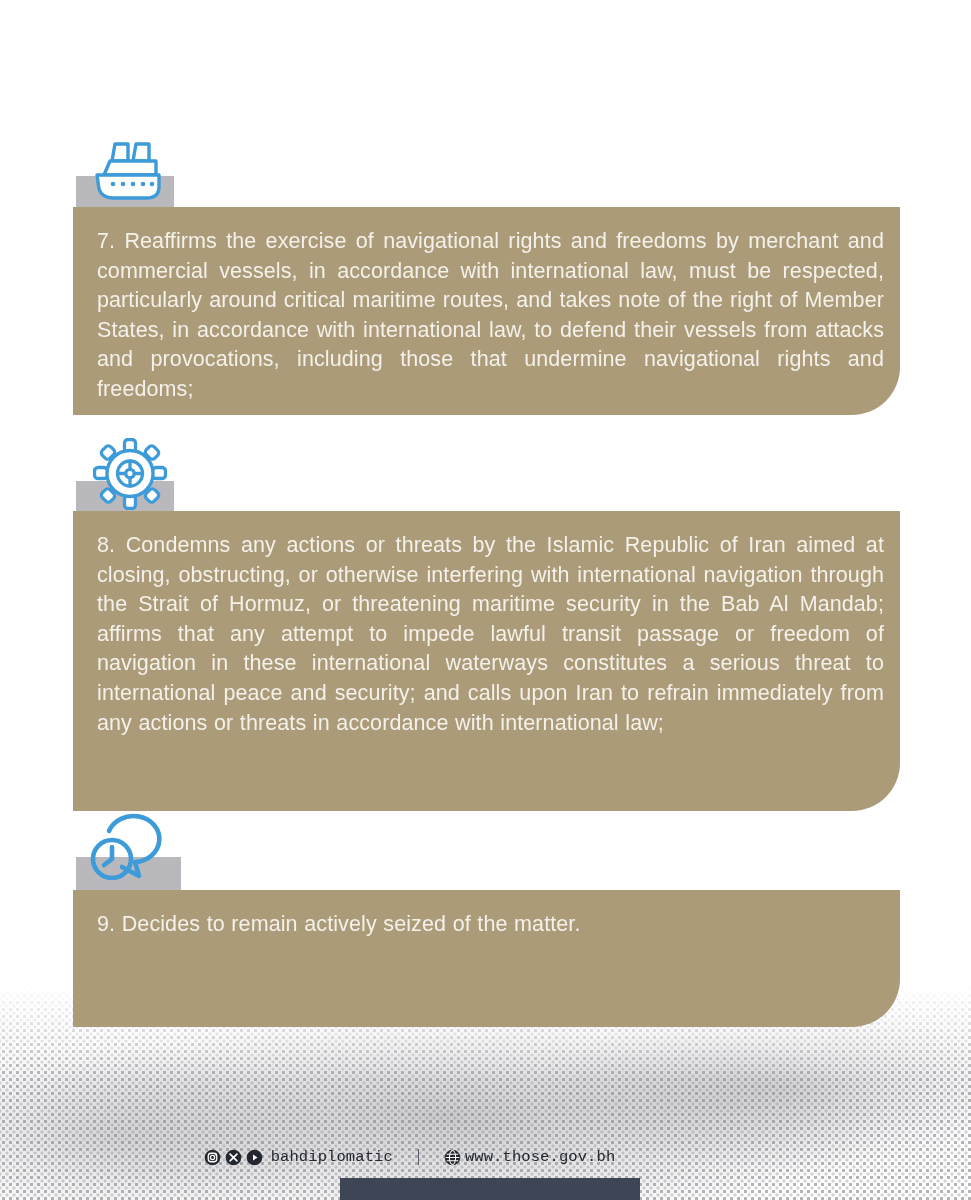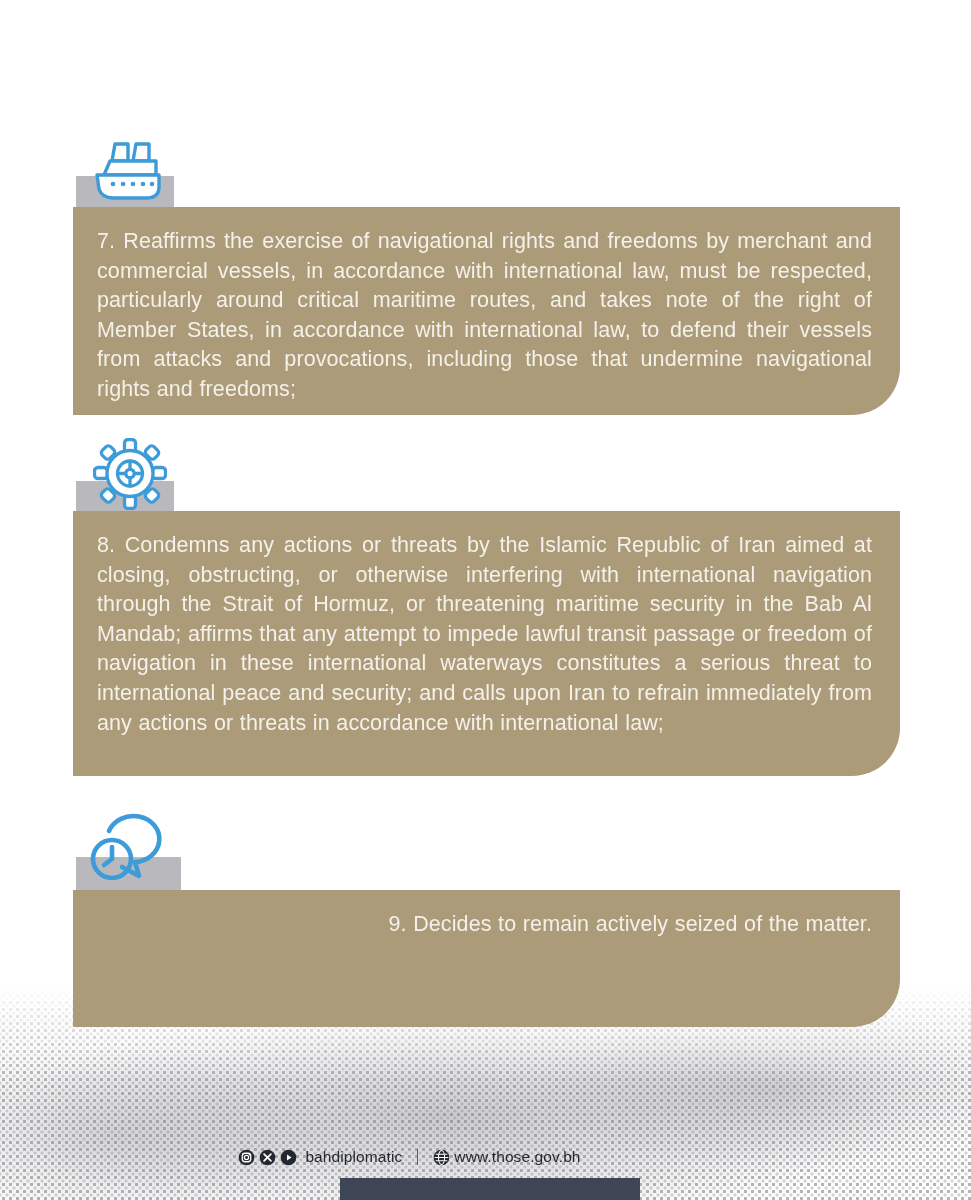--- a/index.html
+++ b/index.html
@@ -77,52 +77,53 @@
     position: absolute;
     left: 16px;
     bottom: 4px;
   }
 
   .panel {
     position: absolute;
     left: 73px;
     background: #ac9b79;
     border-radius: 0 0 48px 0;
-    padding: 20px 28px 18px 24px;
+    padding: 20px 16px 18px 24px;
   }
   .panel-text {
     color: #f4f1ea;
     font-size: 21.5px;
     line-height: 29.6px;
     letter-spacing: 0.1px;
     text-align: justify;
     font-weight: 400;
     font-stretch: condensed;
     word-spacing: 0.5px;
   }
-  .panel-text.noj { text-align: right; }
+  .panel-text.noj { text-align: left; }
 
   
   #clause-7 .panel { top: 0; width: 827px; height: 208px; }
-  #clause-8 .panel { top: 0; width: 827px; height: 265px; }
+  #clause-8 .panel { top: 0; width: 827px; height: 300px; }
   #clause-9 .panel { top: 0; width: 827px; height: 137px; }
 
   
   .footer {
     position: absolute;
     left: 0;
     bottom: 34px;
     width: 819px;
     display: flex;
     align-items: center;
     justify-content: center;
-    gap: 9px;
+    gap: 19px;
     color: #2f3440;
     font-size: 15px;
     letter-spacing: 0.1px;
+    font-family: Liberation Mono, monospace;
   }
   .footer-group { display: flex; align-items: center; gap: 4px; }
   .footer-sep {
     width: 1px;
     height: 16px;
     background: #5a5f6b;
     margin: 0 6px;
   }
   .footer-label { font-size: 15.5px; color: #23272f; font-weight: 400; }
 

